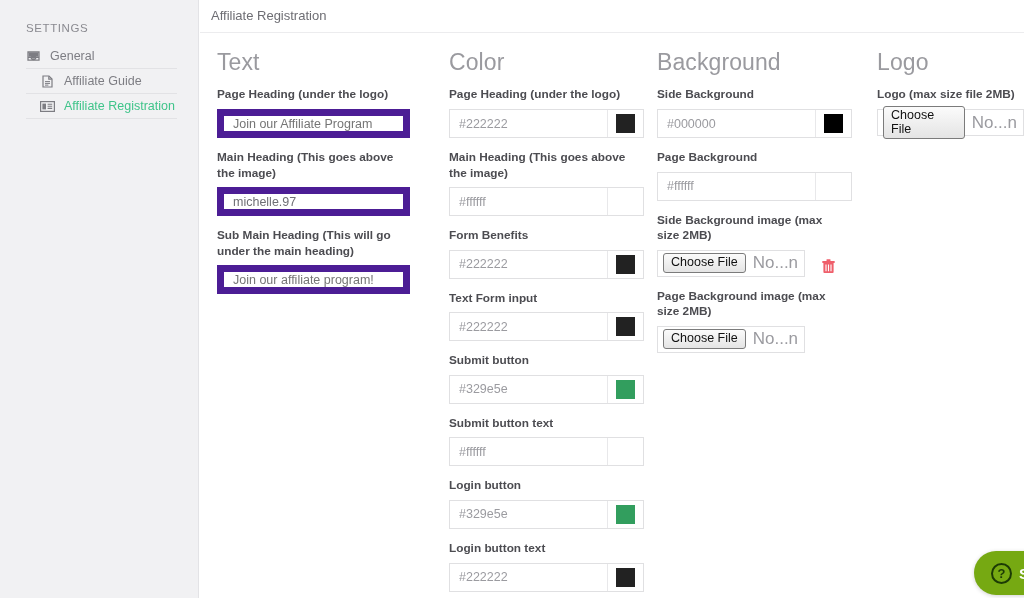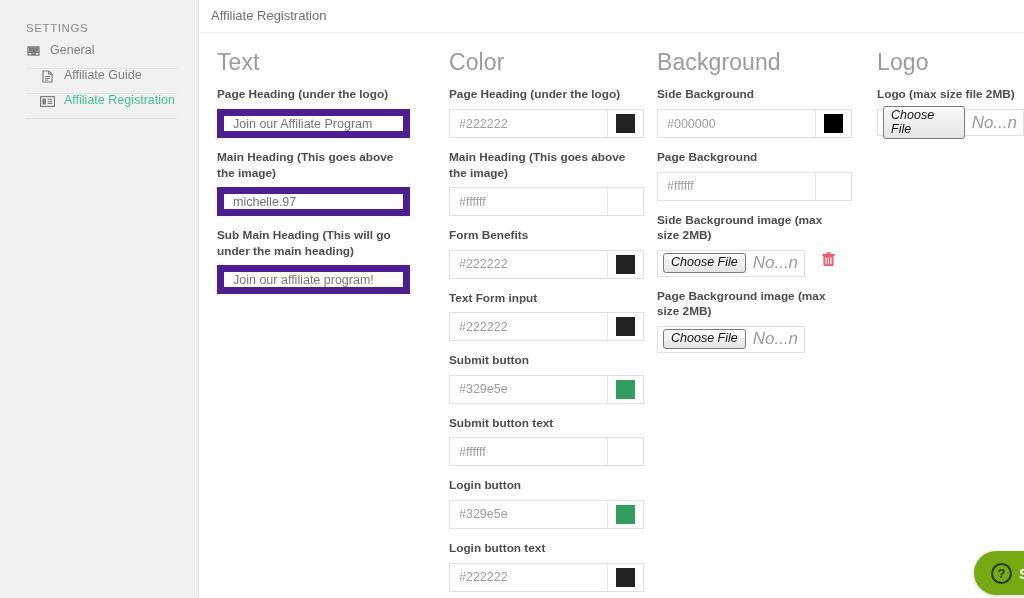--- a/index.html
+++ b/index.html
@@ -23,21 +23,21 @@
   }
   .sidebar-title {
     position: absolute; left: 26px; top: 22px;
     font-size: 11.5px; letter-spacing: 0.6px;
     color: #8a8a90; font-weight: 400;
   }
   .nav { position: absolute; left: 0; top: 44px; width: 199px; }
   .nav-item {
     position: relative;
     height: 25px;
-    display: flex; align-items: flex-start;
+    display: flex; align-items: center;
     padding-left: 26px;
     cursor: pointer;
   }
   .nav-item + .nav-item { margin-top: 0; padding-left: 40px; }
   .nav-item .divider {
     position: absolute; left: 26px; right: 22px; bottom: 0;
     height: 1px; background: #e2e2e5;
   }
   .nav-icon {
     width: 15px; height: 14px;
@@ -126,21 +126,21 @@
     background: transparent;
   }
   .color-group .swatch-cell {
     width: 35px; flex: 0 0 35px;
     display: flex; align-items: center; justify-content: center;
   }
   .swatch { width: 19px; height: 19px; }
   .swatch.white { background: #ffffff; }
 
   
-  .file-row { display: flex; align-items: flex-start; gap: 14px; font-style: italic; }
+  .file-row { display: flex; align-items: flex-end; gap: 14px; }
   .file-input {
     height: 27px;
     display: inline-flex; align-items: center;
     border: 1px solid #e0e0e2;
     background: #fff;
     padding: 0 6px 0 5px;
   }
   .file-btn {
     border: 1px solid #7b7b7b;
     border-radius: 3px;

